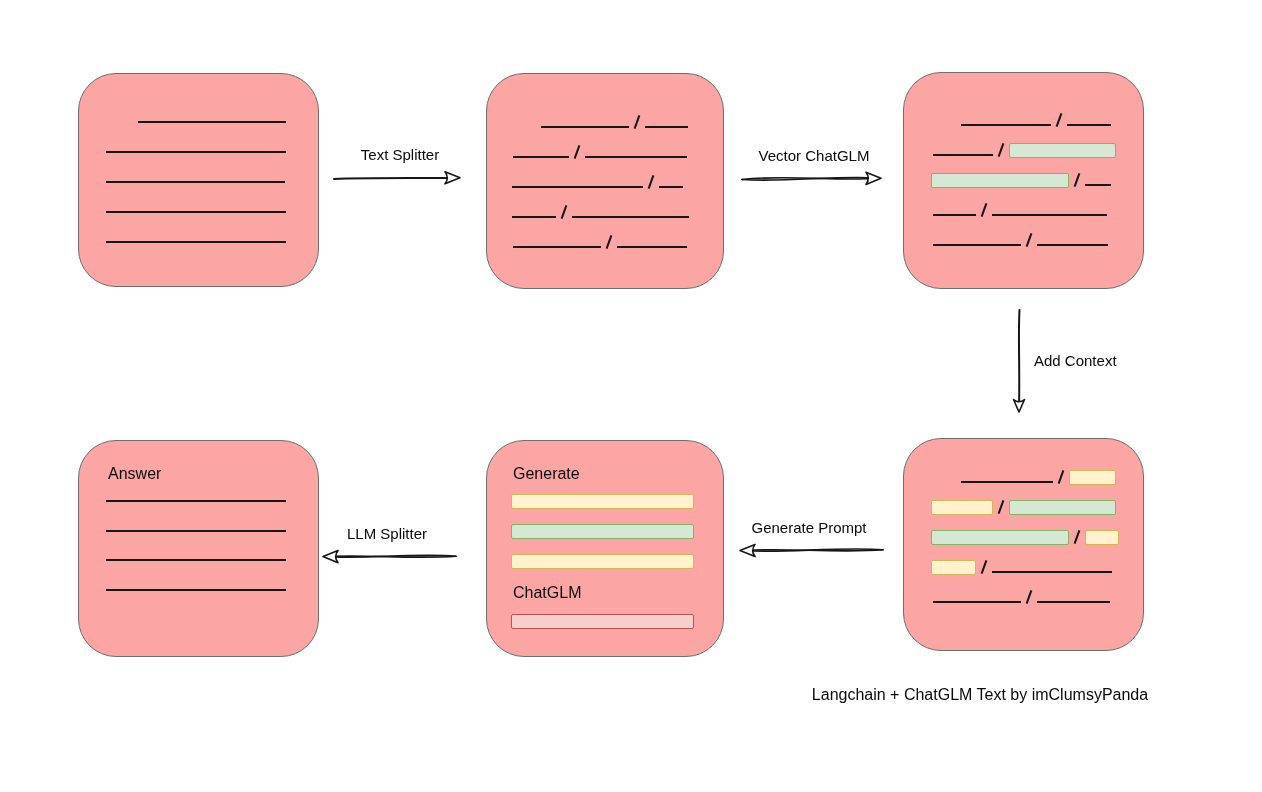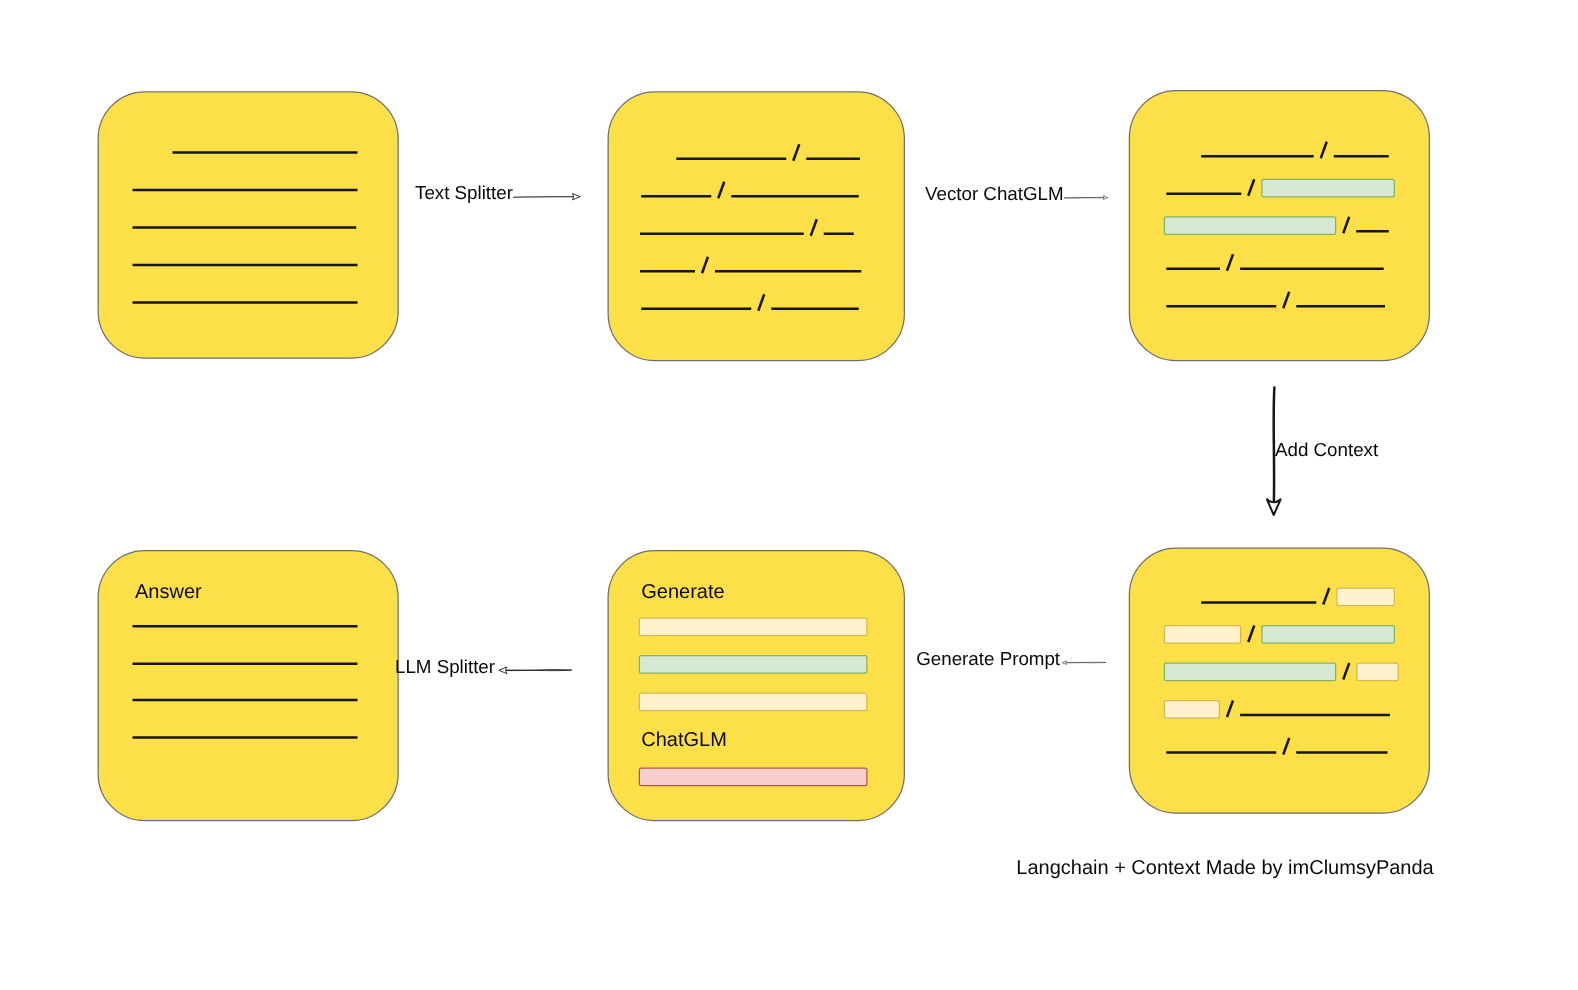--- a/index.html
+++ b/index.html
@@ -1,21 +1,21 @@
 <!DOCTYPE html>
 <html style="--line: #161616; --box-border: #6e6e6e; --green-f: #d5e8d4; --green-b: #82b366; --yellow-f: #fff2cc; --yellow-b: #d6b656; --red-f: #f8cecc; --red-b: #b85450;"><head>
 <meta charset="utf-8">
 <title>diagram</title>
 <style>
   html,body{margin:0;padding:0;background:#fff;}
   .canvas{position:relative;width:1262px;height:792px;background:#fff;overflow:hidden;
           font-family:"Liberation Sans","DejaVu Sans",sans-serif;color:#161616;}
 
   
-  .box{position:absolute;background:#fde047;border:1px solid var(--box-border,#6e6e6e);border-radius:38px;}
+  .box{position:absolute;background:#fca5a5;border:1px solid var(--box-border,#6e6e6e);border-radius:38px;}
   #box-document{left:78px;top:73px;width:239px;height:212px;}
   #box-chunks{left:486px;top:73px;width:236px;height:214px;}
   #box-results{left:903px;top:72px;width:239px;height:215px;}
   #box-context{left:903px;top:438px;width:239px;height:211px;}
   #box-prompt{left:486px;top:440px;width:236px;height:215px;}
   #box-answer{left:78px;top:440px;width:239px;height:215px;}
 
   
   .rows{position:absolute;}
   #document-rows{left:27px;top:33px;}
@@ -34,29 +34,29 @@
   .bar-green{background:var(--green-f,#d5e8d4);border-color:var(--green-b,#82b366);}
   .bar-yellow{background:var(--yellow-f,#fff2cc);border-color:var(--yellow-b,#d6b656);}
   .bar-red{background:var(--red-f,#f8cecc);border-color:var(--red-b,#b85450);}
 
   .box-label{position:absolute;font-size:16px;color:#0a0a0a;white-space:nowrap;}
   #knowledge-label{left:26px;top:24px;}
   #question-label{left:26px;top:143px;}
   #answer-label{left:29px;top:24px;}
 
   
-  .arrow{position:absolute;display:flex;flex-direction:row;align-items:center;}
+  .arrow{position:absolute;display:flex;flex-direction:column;align-items:center;}
   .arrow-label{font-size:15px;white-space:nowrap;margin-bottom:4px;color:#0a0a0a;}
   #arrow-text-splitter{left:332px;top:146px;width:136px;}
   #arrow-vector-search{left:740px;top:147px;width:148px;}
   #arrow-generate-prompt{left:733px;top:519px;width:152px;}
   #arrow-llm-response{left:316px;top:525px;width:142px;}
   #arrow-add-context{left:1008px;top:308px;width:160px;height:114px;}
   #arrow-add-context svg{position:absolute;left:0;top:0;}
-  #add-context-label{position:absolute;left:12px;top:44px;font-size:15px;white-space:nowrap;color:#0a0a0a;}
+  #add-context-label{position:absolute;left:26px;top:44px;font-size:15px;white-space:nowrap;color:#0a0a0a;}
 
   .stk{stroke:var(--line,#161616);stroke-width:2;fill:none;stroke-linecap:round;}
   .stk2{stroke:var(--line,#161616);stroke-width:1.6;fill:none;stroke-linecap:round;}
   .head{stroke:var(--line,#161616);stroke-width:1.6;fill:#fff;stroke-linejoin:round;}
 
   .caption{position:absolute;left:740px;top:686px;width:480px;text-align:center;font-size:16px;color:#0a0a0a;}
 </style>
 </head>
 <body>
 
@@ -247,15 +247,15 @@
 
   <div class="arrow" id="arrow-llm-response">
     <div class="arrow-label">LLM Splitter</div>
     <svg width="142" height="20" viewBox="0 0 142 20">
       <path class="stk2" d="M140 10.2 C 100 7, 48 13, 12 10.6"></path>
       <path class="stk2" d="M140 10.2 C 100 13.2, 48 8.5, 12 10.6"></path>
       <path class="head" d="M22 4.5 L7 10.6 L22 16.7 C19 12.8 19 8.6 22 4.5 Z"></path>
     </svg>
   </div>
 
-  <div class="caption">Langchain + Context Made by imClumsyPanda</div>
+  <div class="caption">Langchain + ChatGLM Text by imClumsyPanda</div>
 
 </div>
 
 </body></html>

